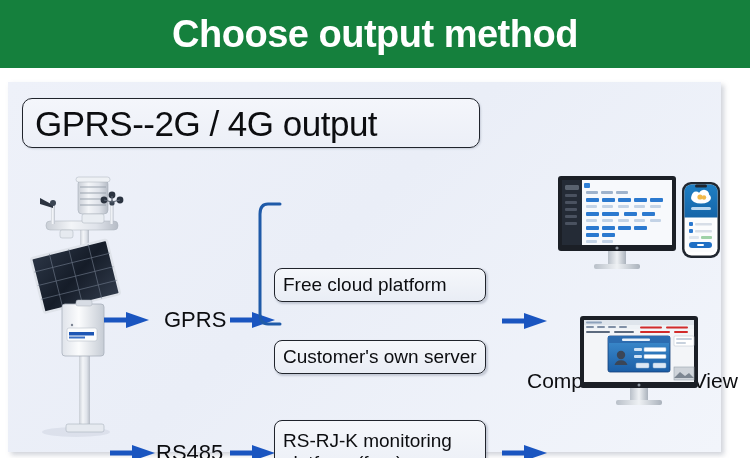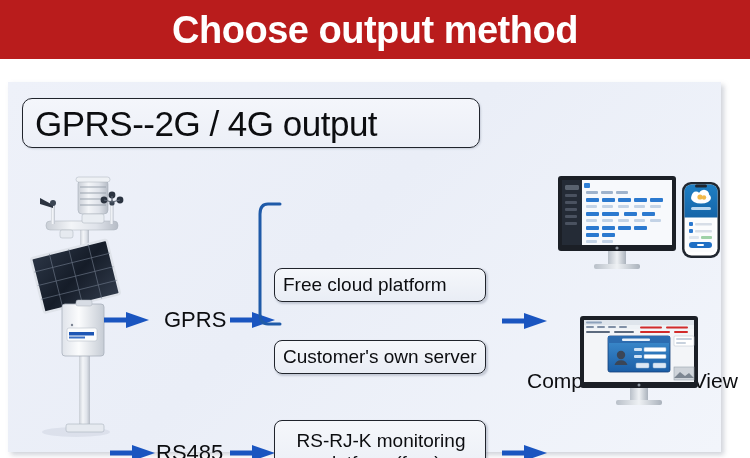--- a/index.html
+++ b/index.html
@@ -5,38 +5,37 @@
   html,body{margin:0;padding:0;}
   body{
     width:750px;height:458px;
     background:#ffffff;
     font-family:"Liberation Sans", sans-serif;
     overflow:hidden;
     position:relative;
   }
   
   .banner{
-    position:absolute;left:0;top:0;width:750px;height:59px;
-    background:#b91c1c;
+    position:absolute;left:0;top:0;width:750px;height:68px;
+    background:#15803d;
     display:flex;align-items:center;justify-content:center;
   }
   .banner-title{
     color:#ffffff;
     font-size:38px;
     font-weight:bold;
     letter-spacing:-0.5px;
     line-height:1;
     white-space:nowrap;
   }
   
   .panel{
     position:absolute;left:8px;top:82px;width:713px;height:370px;
     background:linear-gradient(135deg,#eef1f9 0%,#eaeef7 45%,#f2f5fb 100%);
     box-shadow:3px 3px 5px rgba(120,130,150,0.35);
-    text-align:center;
   }
   
   .title-box{
     position:absolute;left:14px;top:16px;width:458px;height:50px;
     border:1.5px solid #20242c;
     border-radius:10px;
     background:linear-gradient(180deg,#f4f6fb 0%,#eceff7 100%);
     display:flex;align-items:center;
     box-sizing:border-box;
     box-shadow:1px 1px 2px rgba(120,130,150,0.3);

